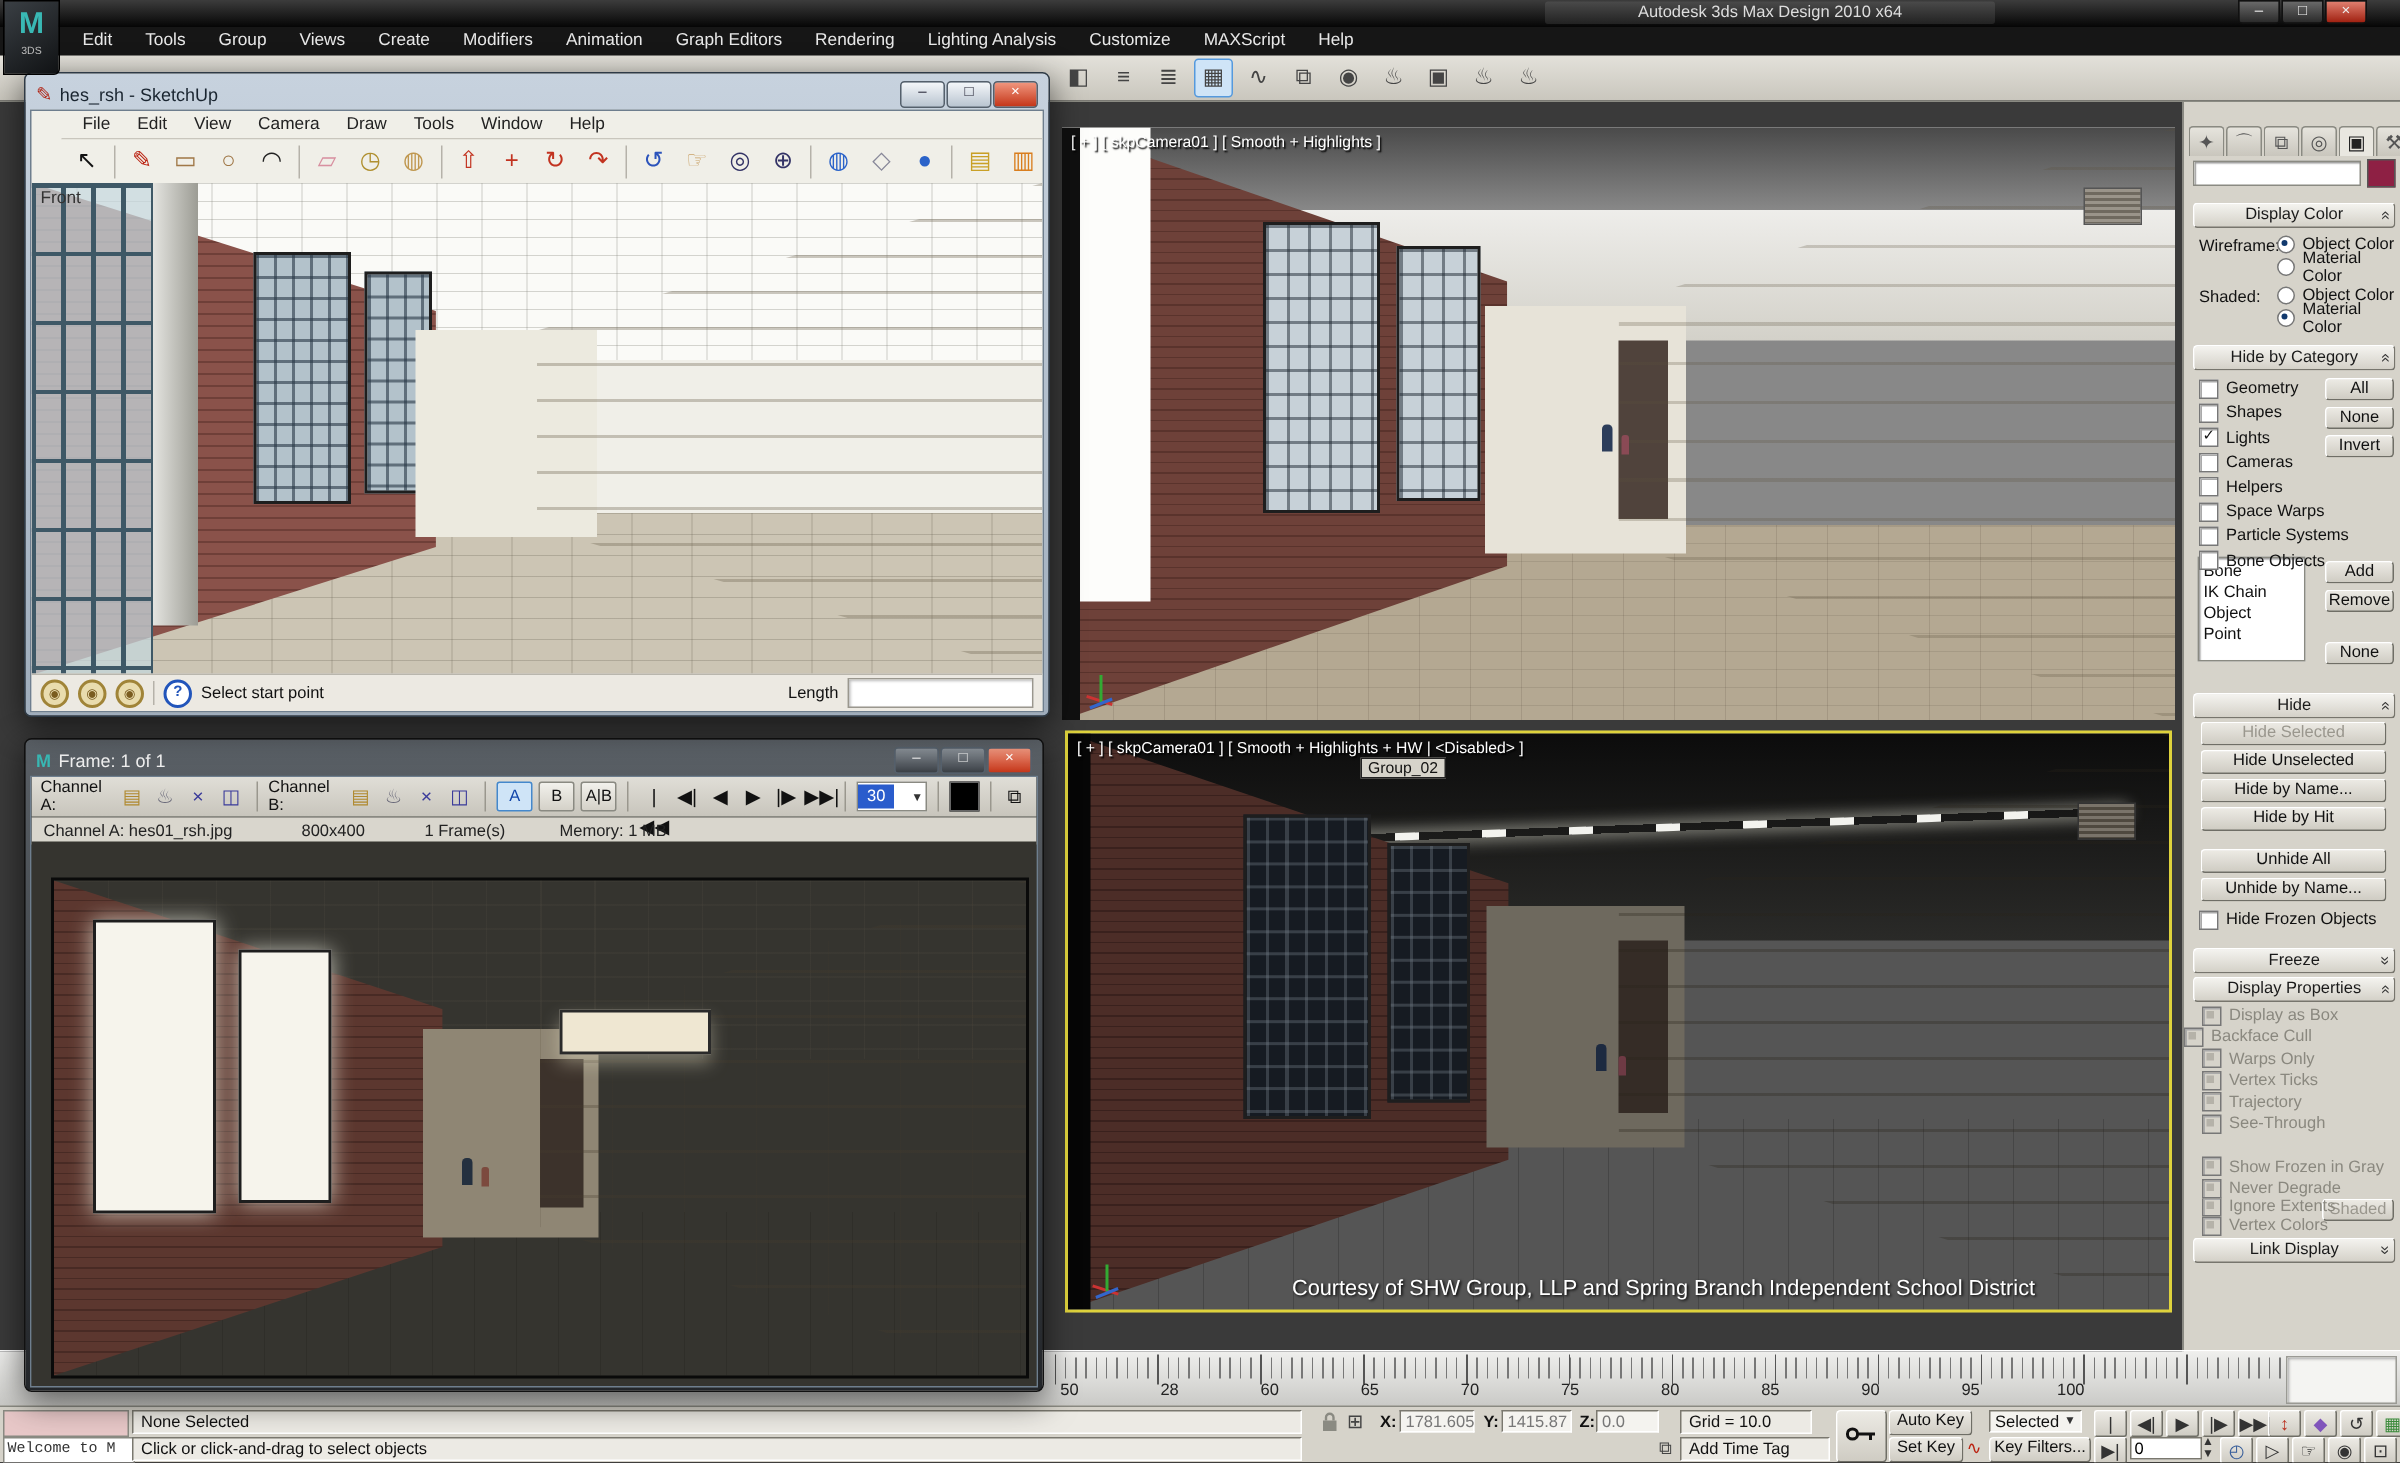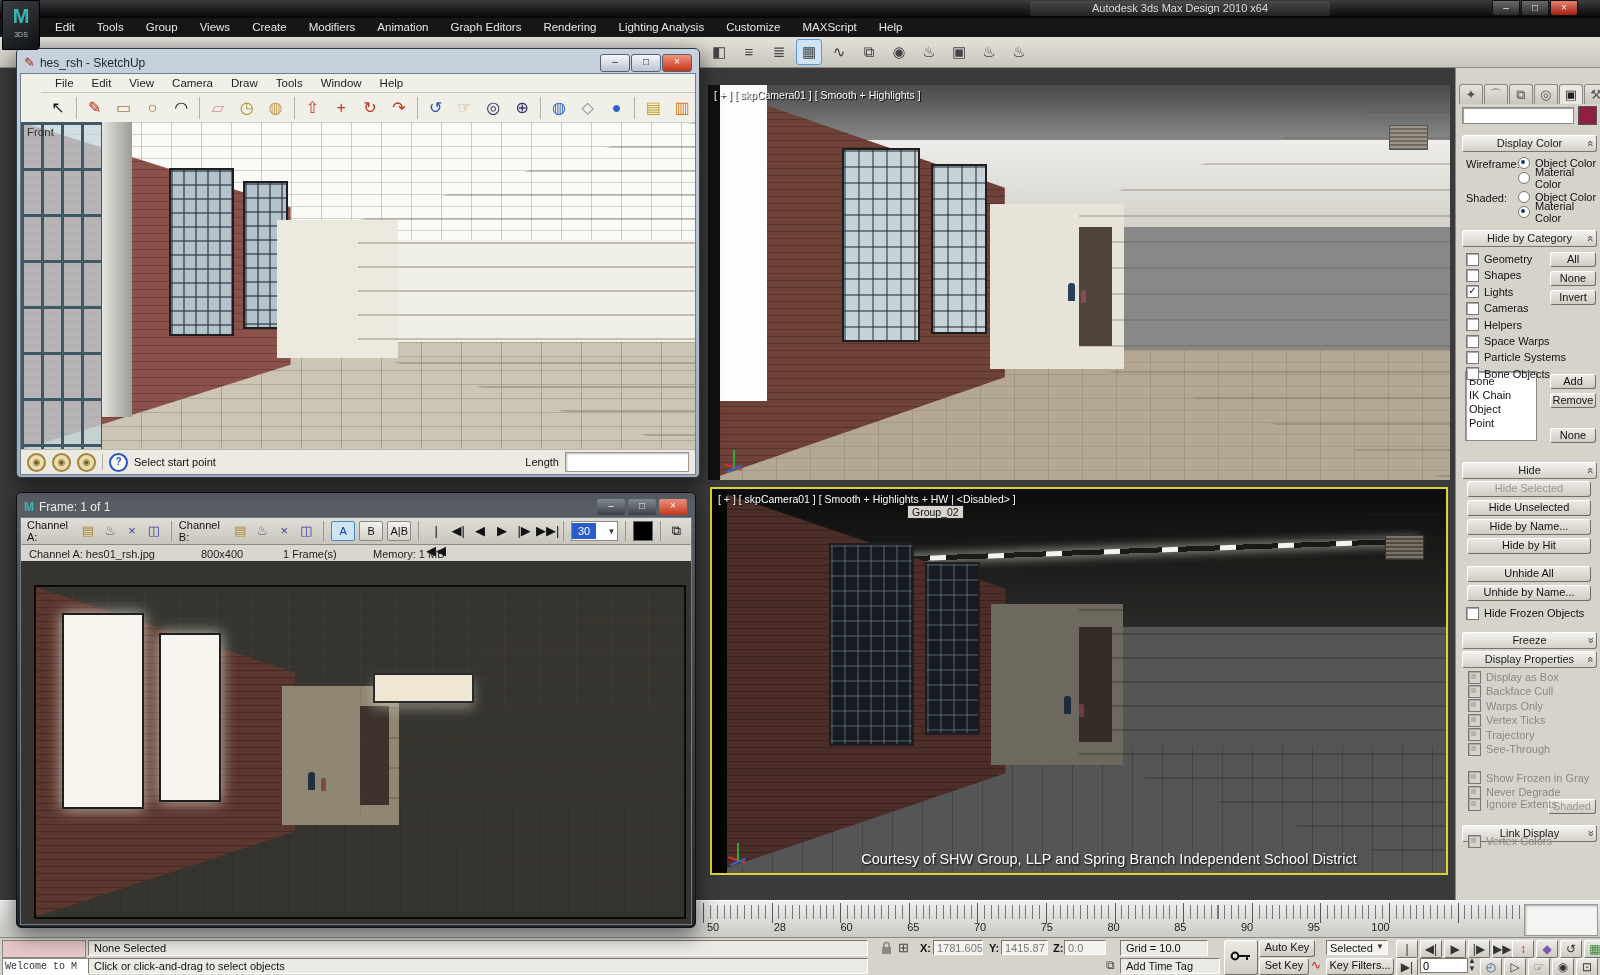--- a/index.html
+++ b/index.html
@@ -430,21 +430,21 @@
         <span>Particle Systems</span>
       </div>
       <div class="check-row" style="left: 10px; top: 298.8px;">
         <span class="cbx"></span>
         <span>Bone Objects</span>
       </div>
       <div class="check-row disabled" style="left: 12px; top: 602px;">
         <span class="cbx"></span>
         <span>Display as Box</span>
       </div>
-      <div class="check-row disabled" style="left: 12px; top: 616.4px;">
+      <div class="check-row disabled" style="left: 0; top: 616.4px;">
         <span class="cbx"></span>
         <span>Backface Cull</span>
       </div>
       <div class="check-row disabled" style="left: 12px; top: 630.8px;">
         <span class="cbx"></span>
         <span>Warps Only</span>
       </div>
       <div class="check-row disabled" style="left: 12px; top: 645.2px;">
         <span class="cbx"></span>
         <span>Vertex Ticks</span>
@@ -462,21 +462,21 @@
         <span>Ignore Extents</span>
       </div>
       <div class="check-row disabled" style="left: 12px; top: 702.8px;">
         <span class="cbx"></span>
         <span>Show Frozen in Gray</span>
       </div>
       <div class="check-row disabled" style="left: 12px; top: 717.2px;">
         <span class="cbx"></span>
         <span>Never Degrade</span>
       </div>
-      <div class="check-row disabled" style="left: 12px; top: 766px;">
+      <div class="check-row disabled" style="left: 12px; top: 742px;">
         <span class="cbx"></span>
         <span>Vertex Colors</span>
       </div>
     </div>
 
   <div class="vista-win" style="left:16px;top:48px;width:684px;height:430px;z-index:40;">
     <div class="vista-title">
       <span style="color:#b02010;font-size:13px;">✎</span>
       <span>hes_rsh - SketchUp</span>
       <span class="winbtns" style="margin-left:auto;">

